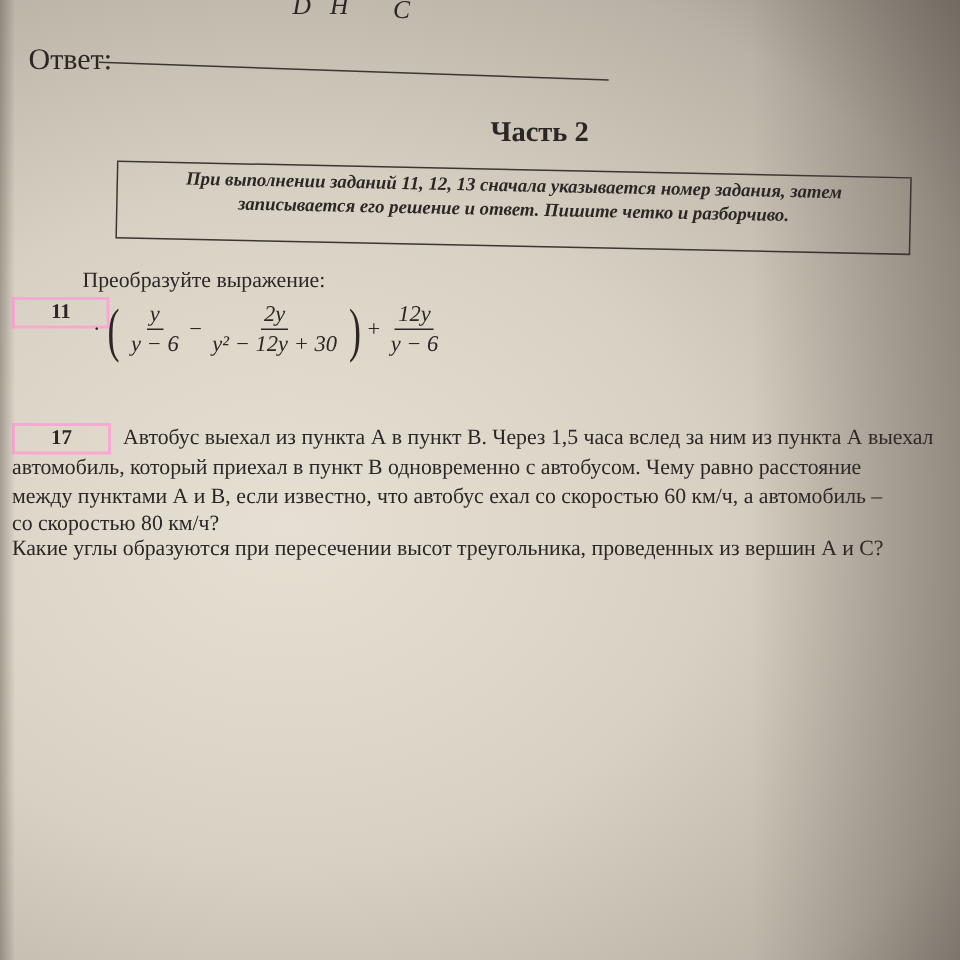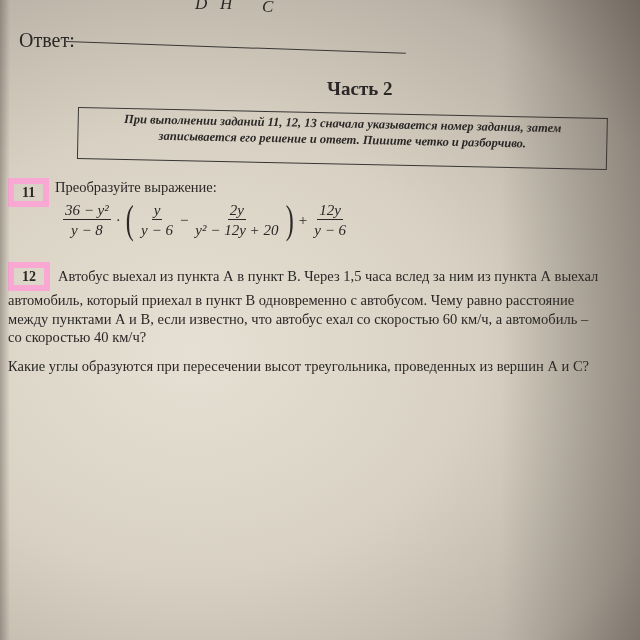--- a/index.html
+++ b/index.html
@@ -29,22 +29,22 @@
     }
     .part-title { position: absolute; left: 327px; top: 78px; font-weight: bold; font-size: 19px; }
     .instr-box {
       position: absolute; left: 78px; top: 107px; width: 530px; height: 52px;
       border: 1px solid #3a3634; transform: rotate(1.2deg); transform-origin: left top;
       font-style: italic; font-weight: bold; font-size: 12.5px; text-align: center; line-height: 16px;
       padding-top: 2px; box-sizing: border-box;
     }
     .task { position: absolute; font-size: 14.5px; line-height: 18.5px; }
     .num-box {
-      display: inline-block; border: 6px solid #f9a8d4; padding: 0 8px; font-weight: bold;
-      font-size: 14px; line-height: 17px; margin-right: 8px;
+      display: inline-block; border: 2px solid #f9a8d4; padding: 0 24px; font-weight: bold;
+      font-size: 14px; line-height: 17px; margin-right: 8px; margin-top: 20px;
     }
     .task11 { left: 8px; top: 178px; }
     .t11-title { position: absolute; left: 47px; top: 0; white-space: nowrap; }
     .formula { position: absolute; left: 52px; top: 22px; display: flex; align-items: center; font-style: italic; font-size: 15px; white-space: nowrap; }
     .frac { display: inline-flex; flex-direction: column; align-items: center; margin: 0 3px; }
     .frac .n { border-bottom: 1px solid #2a2726; padding: 0 2px; line-height: 18px; }
     .frac .d { line-height: 20px; padding: 0 2px; }
     .op { margin: 0 2px; font-style: normal; }
     .paren { font-size: 40px; font-weight: 100; font-style: normal; line-height: 40px; transform: scaleX(0.6); display: inline-block; }
     .task12 { left: 8px; top: 262px; width: 620px; }
@@ -69,51 +69,47 @@
 
   <div class="instr-box">
     <div>При выполнении заданий 11, 12, 13 сначала указывается номер задания, затем</div>
     <div>записывается его решение и ответ. Пишите четко и разборчиво.</div>
   </div>
 
   <div class="task task11">
     <span class="num-box">11</span>
     <span class="t11-title">Преобразуйте выражение:</span>
     <div class="formula">
-      <span class="frac">
-        <span class="n">36 − y²</span>
-        <span class="d">y − 8</span>
-      </span>
       <span class="op">·</span>
       <span class="paren">(</span>
       <span class="frac">
         <span class="n">y</span>
         <span class="d">y − 6</span>
       </span>
       <span class="op">−</span>
       <span class="frac">
         <span class="n">2y</span>
-        <span class="d">y² − 12y + 20</span>
+        <span class="d">y² − 12y + 30</span>
       </span>
       <span class="paren">)</span>
       <span class="op">+</span>
       <span class="frac">
         <span class="n">12y</span>
         <span class="d">y − 6</span>
       </span>
     </div>
   </div>
 
   <div class="task task12">
     <div class="line">
-      <span class="num-box">12</span><span>Автобус выехал из пункта А в пункт В. Через 1,5 часа вслед за ним из пункта А выехал</span>
+      <span class="num-box">17</span><span>Автобус выехал из пункта А в пункт В. Через 1,5 часа вслед за ним из пункта А выехал</span>
     </div>
     <div class="line">автомобиль, который приехал в пункт В одновременно с автобусом. Чему равно расстояние</div>
     <div class="line">между пунктами А и В, если известно, что автобус ехал со скоростью 60 км/ч, а автомобиль –</div>
-    <div class="line">со скоростью 40 км/ч?</div>
+    <div class="line">со скоростью 80 км/ч?</div>
   </div>
 
   <div class="task task13">
     <div class="line">Какие углы образуются при пересечении высот треугольника, проведенных из вершин А и С?</div>
   </div>
 
   <div class="shade-right"></div>
   <div class="shade-left"></div>
 </div>
 

